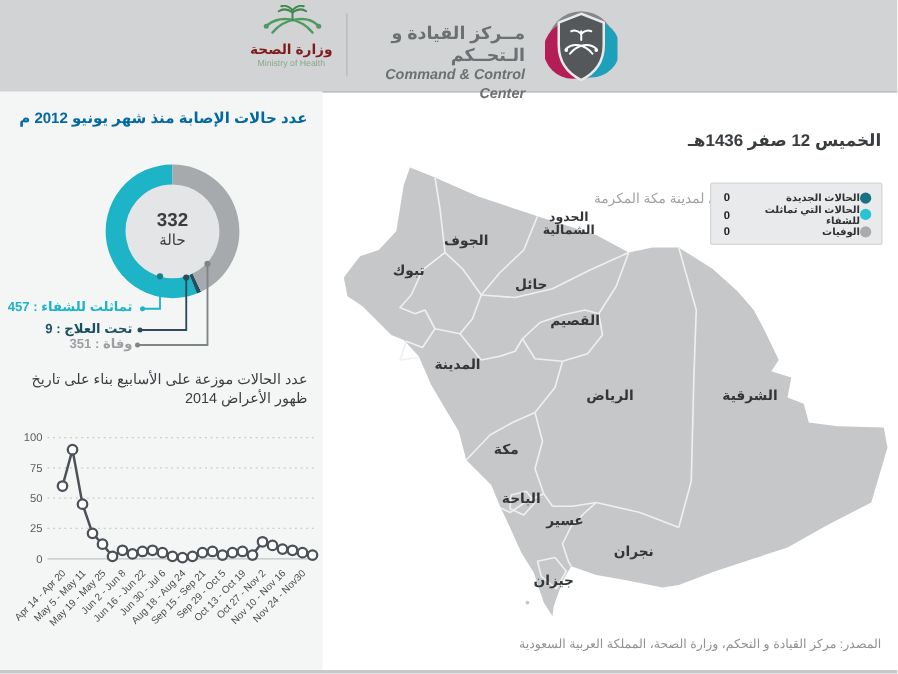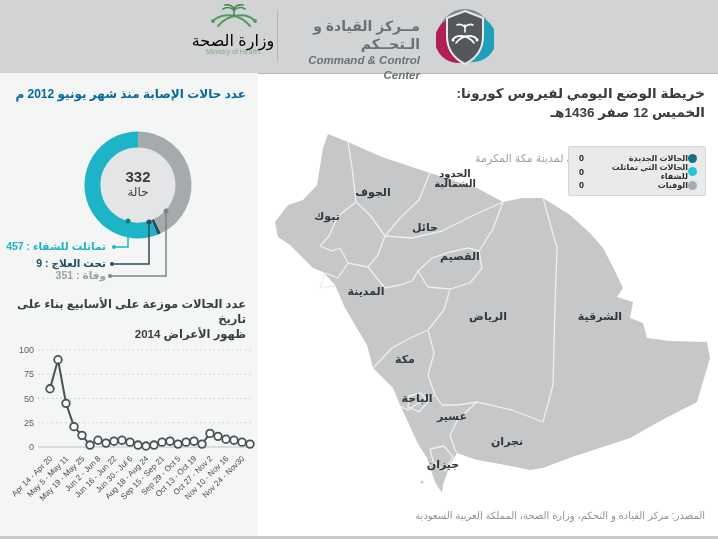--- a/index.html
+++ b/index.html
@@ -2,37 +2,37 @@
 <html lang="ar"><head>
 <meta charset="utf-8">
 <style>
   html,body{margin:0;padding:0;}
   body{font-family:"Liberation Sans","DejaVu Sans",sans-serif;}
   .page{position:relative;width:718px;height:539px;background:#ffffff;overflow:hidden;}
   .abs{position:absolute;}
   
   .header{left:0;top:0;width:718px;height:73px;background:#d2d3d4;border-bottom:1px solid #b8b9ba;}
   .moh-block{left:188px;top:4px;width:90px;text-align:center;}
-  .moh-ar{font-size:16px;font-weight:normal;color:#000000;line-height:13px;}
+  .moh-ar{font-size:11px;font-weight:bold;color:#7f1d1d;line-height:13px;}
   .moh-en{font-size:7px;color:#86a98c;line-height:9px;}
   .hdr-divider{left:277px;top:11px;width:1px;height:50px;background:#b5b6b7;}
   .ccc-text{left:286px;top:17px;width:134px;text-align:right;color:#6b7073;}
   .ccc-ar{font-size:14px;font-weight:bold;direction:rtl;line-height:18px;}
   .ccc-en{font-size:11.5px;font-weight:bold;font-style:italic;line-height:15px;}
   
   .left-panel{left:0;top:73px;width:258px;height:463px;background:#f4f5f5;}
   .cases-title{right:12px;top:14px;width:240px;direction:rtl;text-align:right;font-size:12px;font-weight:bold;color:#0369a1;}
   .donut-center{left:98px;top:95px;width:80px;text-align:center;color:#3a3c3e;}
   .donut-val{font-size:15px;font-weight:bold;line-height:17px;}
   .donut-unit{font-size:12px;font-weight:normal;line-height:15px;}
   .dl-row{position:absolute;right:152px;direction:rtl;white-space:nowrap;font-size:10.5px;font-weight:bold;}
   .dl-0{color:#1eb4c7;top:167px;}
   .dl-1{color:#1d5063;top:184px;}
   .dl-2{color:#9da0a3;top:196px;}
-  .weekly-title{right:12px;top:224px;width:240px;direction:rtl;font-size:11.5px;font-weight:bold;color:#3b3e40;line-height:15px;}
+  .weekly-title{right:12px;top:224px;width:240px;direction:rtl;font-size:11.5px;font-weight:normal;color:#3b3e40;line-height:15px;}
   
   .map-title{right:13px;top:84px;width:440px;direction:rtl;text-align:right;font-size:13.5px;font-weight:bold;color:#3a3d3f;line-height:19px;}
   .map-subtitle{right:13px;top:124px;width:440px;direction:rtl;text-align:right;font-size:11px;color:#9fa2a4;margin-top:28px;}
   .legend-box{left:568px;top:146px;width:138px;height:50px;background:#e9eaeb;border:1px solid #d4d5d6;border-radius:2px;box-sizing:border-box;padding:5px 8px 4px 10px;display:flex;flex-direction:column;justify-content:space-between;}
   .legend-row{display:flex;align-items:center;height:12px;}
   .legend-val{font-size:9px;font-weight:bold;color:#222;width:20px;}
   .legend-label{flex:1;direction:rtl;text-align:right;font-size:8px;font-weight:bold;color:#2f3133;padding-left:4px;}
   .legend-dot{width:9px;height:9px;border-radius:50%;margin-right:0;margin-left:0;}
   .source-text{right:13px;top:510px;width:440px;direction:rtl;text-align:right;font-size:10px;color:#8f9294;}
   .bottom-bar{left:0;top:536px;width:718px;height:3px;background:#c8c9ca;}
@@ -175,21 +175,21 @@
           <text transform="translate(181,118) rotate(-45)" text-anchor="end" font-size="8" fill="#4a4d4f">Sep 29 - Oct 5</text>
           <text transform="translate(197,118) rotate(-45)" text-anchor="end" font-size="8" fill="#4a4d4f">Oct 13 - Oct 19</text>
           <text transform="translate(213,118) rotate(-45)" text-anchor="end" font-size="8" fill="#4a4d4f">Oct 27 - Nov 2</text>
           <text transform="translate(229,118) rotate(-45)" text-anchor="end" font-size="8" fill="#4a4d4f">Nov 10 - Nov 16</text>
           <text transform="translate(245,118) rotate(-45)" text-anchor="end" font-size="8" fill="#4a4d4f">Nov 24 - Nov30</text>
         </g>
     </svg>
   </div>
 
   <div class="abs map-title">
-    <span>خريطة الوضع اليومي لفيروس كورونا:</span><br>
+    <br>
     <span>الخميس 12 صفر 1436هـ</span>
   </div>
   <div class="abs map-subtitle">12:00م حسب التوقيت المحلي لمدينة مكة المكرمة</div>
 
   <div class="abs legend-box">
     <div class="legend-row">
       <div class="legend-val">0</div>
       <div class="legend-label">الحالات الجديدة</div>
       <div class="legend-dot" style="background: rgb(24, 114, 134);"></div>
     </div>

